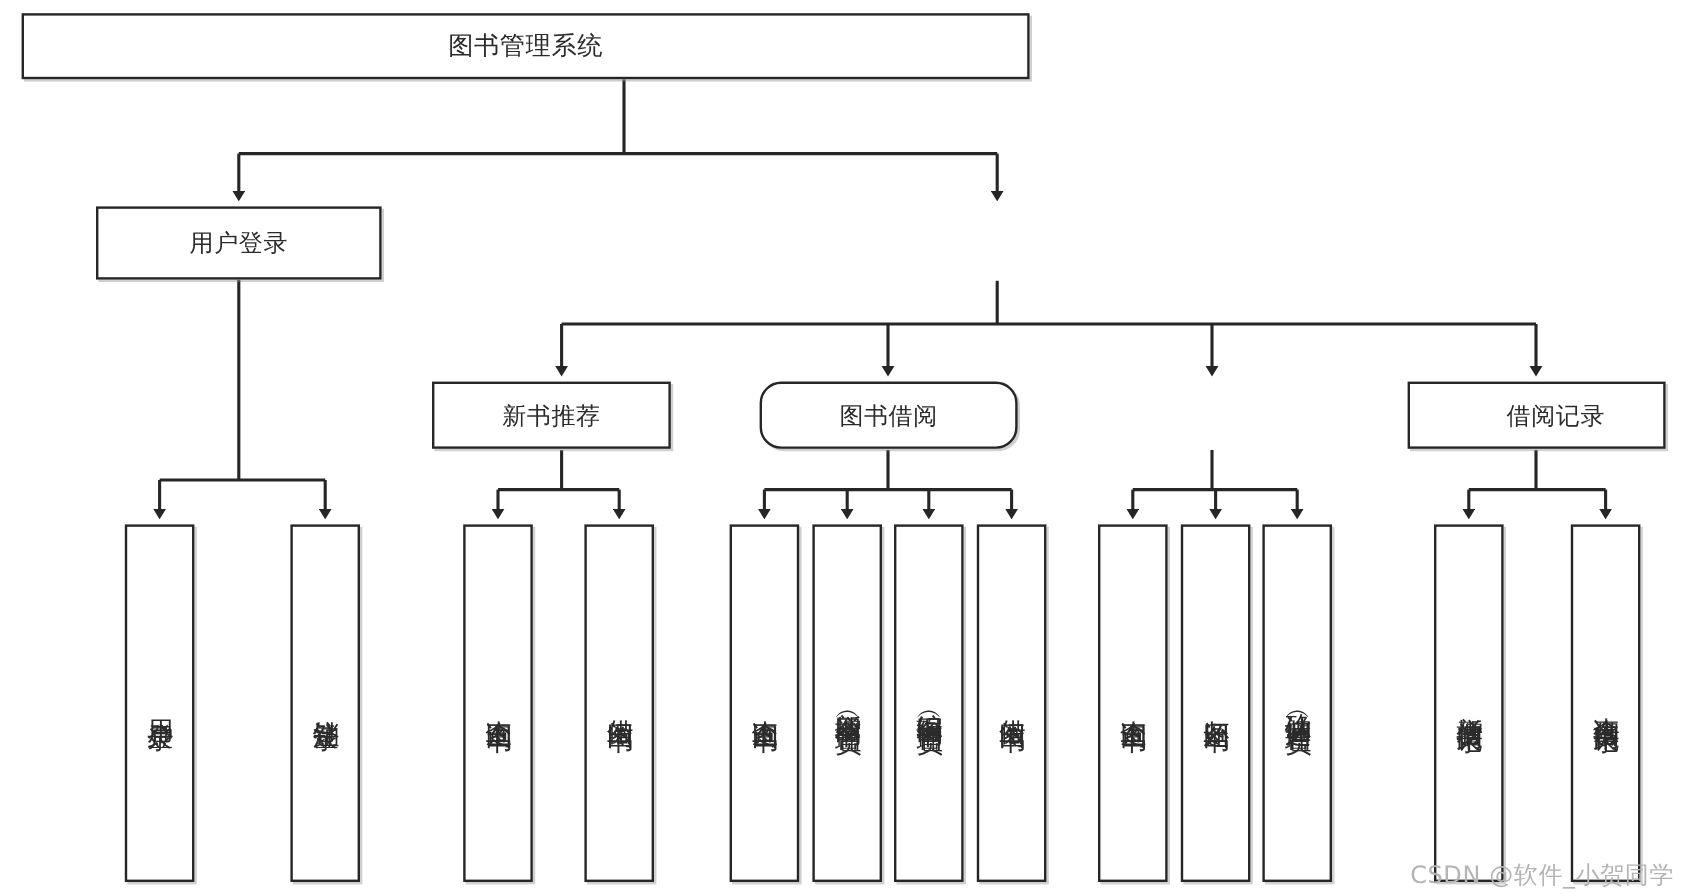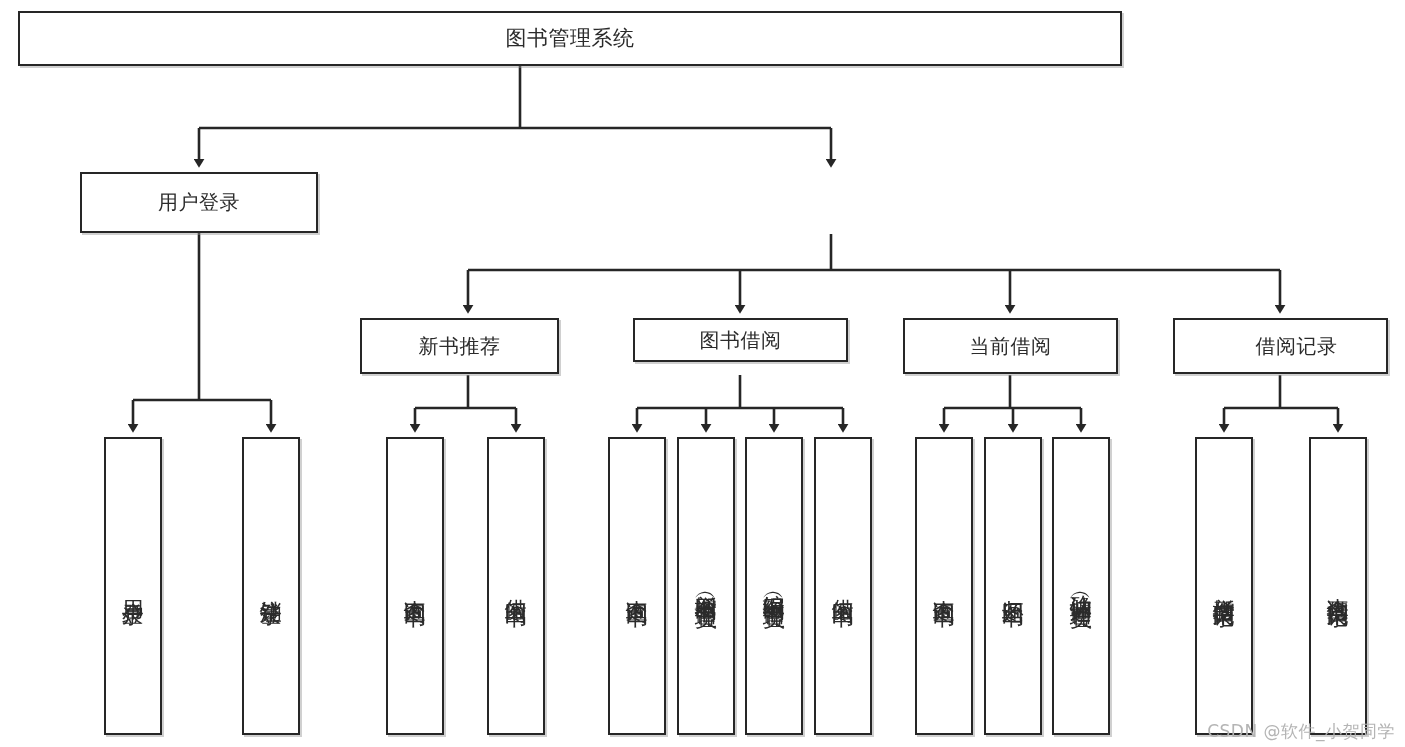--- a/index.html
+++ b/index.html
@@ -65,21 +65,21 @@
     line-height: 1.16;
     letter-spacing: 2px;
     white-space: nowrap;
     max-height: 100%;
   }
   
   #watermark {
     position: absolute;
     right: 10px;
     bottom: 4px;
-    font-size: 17px;
+    font-size: 20px;
     color: #b4b4b4;
     letter-spacing: 0.5px;
     white-space: nowrap;
     user-select: none;
   }
 </style>
 </head>
 <body>
 
 <div id="canvas">
@@ -131,40 +131,37 @@
       <path d="M1013,408 L1013,425" marker-end="url(#arrow)"></path>
       <path d="M1081,408 L1081,425" marker-end="url(#arrow)"></path>
 
       <path d="M1280,375 L1280,408"></path>
       <path d="M1224,408 L1338,408"></path>
       <path d="M1224,408 L1224,425" marker-end="url(#arrow)"></path>
       <path d="M1338,408 L1338,425" marker-end="url(#arrow)"></path>
     </g>
   </svg>
 
-  <div class="node h root" style="left:18px; top:11px; width:1104px; height:55px;">
+  <div class="node h root" style="left:18px; top:11px; width:840px; height:55px;">
     <span class="label">图书管理系统</span>
   </div>
 
   <div class="node h" style="left:80px; top:172px; width:238px; height:61px;">
     <span class="label">用户登录</span>
   </div>
 
 
   <div class="node h" style="left:360px; top:318px; width:199px; height:56px;">
     <span class="label">新书推荐</span>
   </div>
 
-  <div class="node h" style="left:633px; top:318px; width:215px; height:44px;">
+  <div class="node h" style="left:633px; top:318px; width:215px; height:56px;border-radius:18px;">
     <span class="label">图书借阅</span>
   </div>
 
-  <div class="node h" style="left:903px; top:318px; width:215px; height:56px;">
-    <span class="label">当前借阅</span>
-  </div>
 
   <div class="node h" style="left:1173px; top:318px; width:215px; height:56px;padding-left:32px;">
     <span class="label">借阅记录</span>
   </div>
 
   <div class="node v" style="left:104px; top:437px; width:58px; height:298px;">
     <span class="label">用户登录</span>
   </div>
 
   <div class="node v" style="left:242px; top:437px; width:58px; height:298px;">

